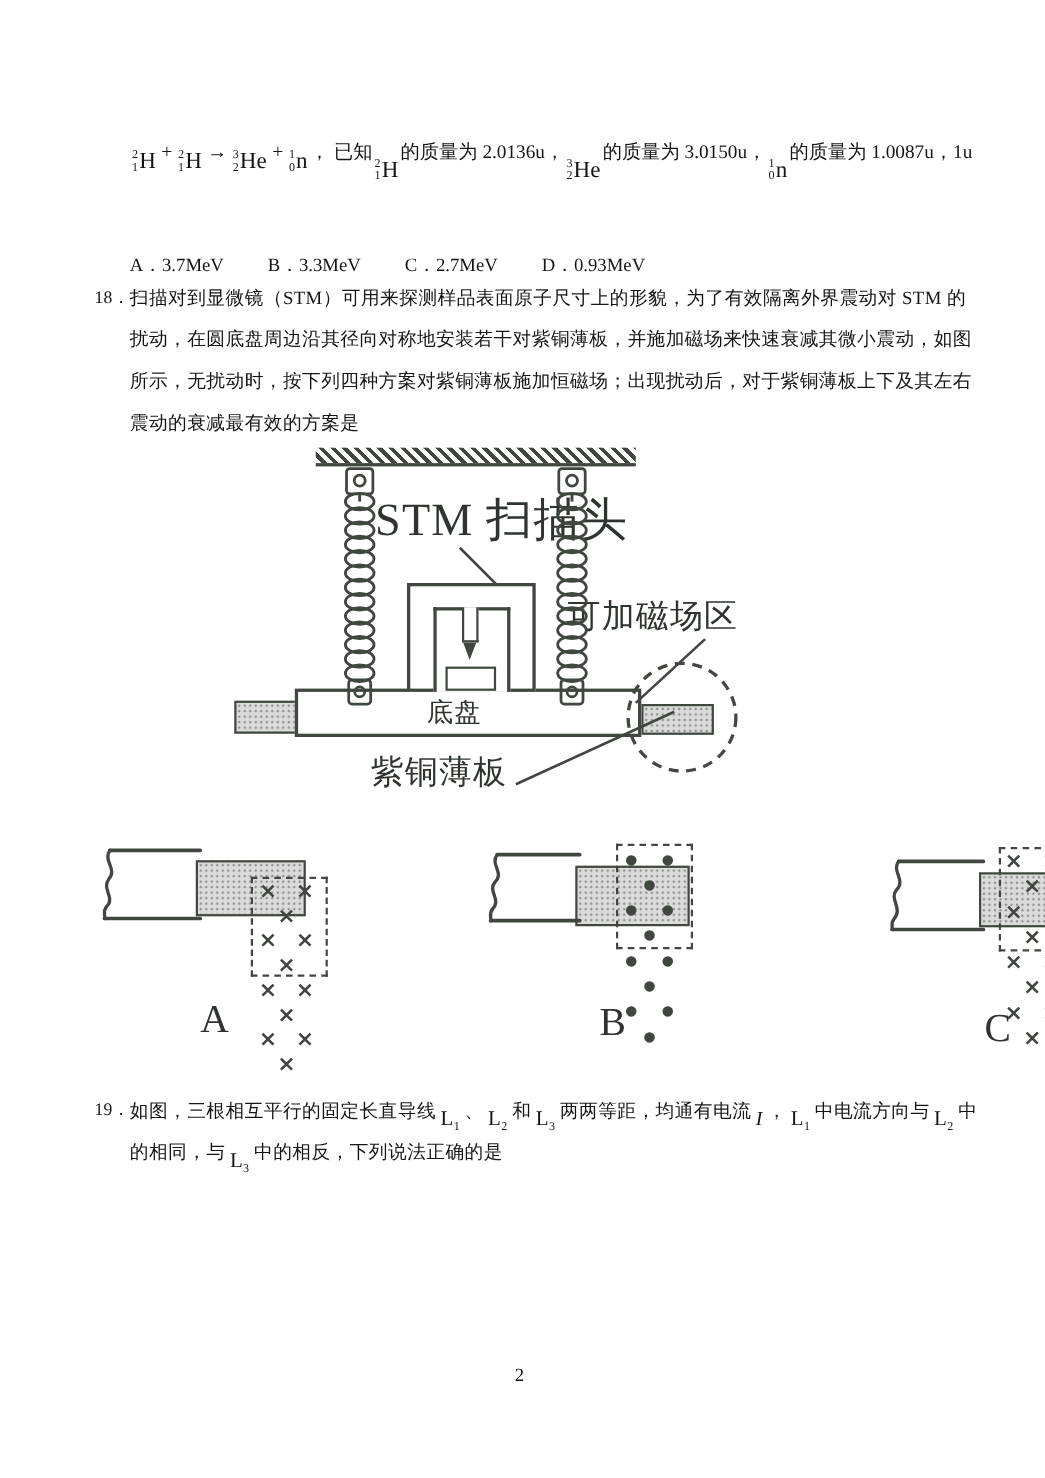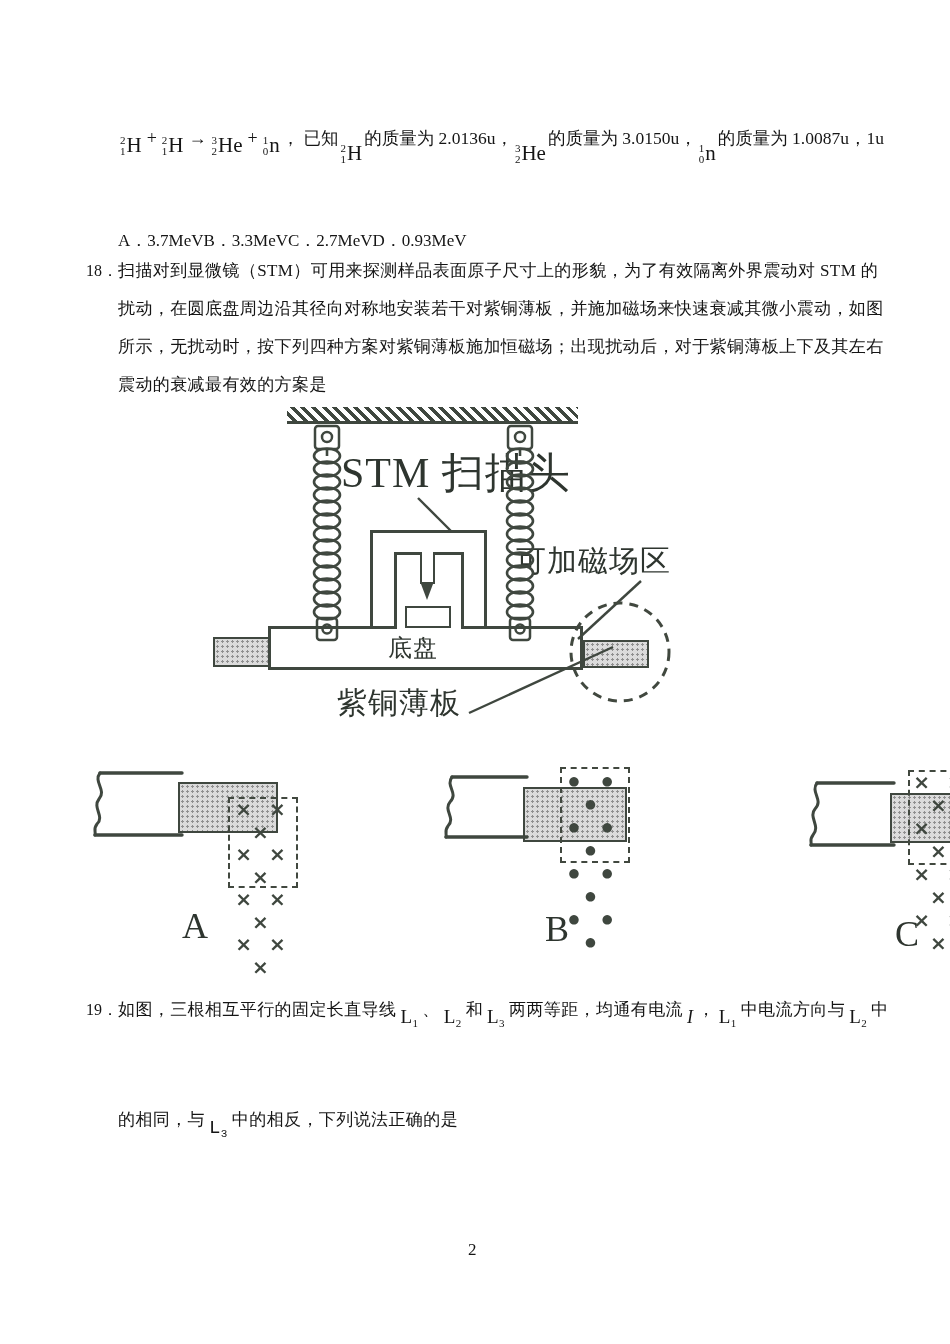--- a/index.html
+++ b/index.html
@@ -26,21 +26,21 @@
           background-image:radial-gradient(#8f8f8f 1px, transparent 1.4px);background-size:5px 5px;
           border:2.5px solid #3f473f;}
   .dashbox{position:absolute;border:2.6px dashed #41483f;box-sizing:border-box;background:transparent;}
   .dlabel{position:absolute;font-size:30px;line-height:34px;white-space:nowrap;color:#2e352f;letter-spacing:1px;}
   .syms{position:absolute;white-space:pre-line;text-align:center;font-weight:bold;color:#3f473f;
         font-family:"DejaVu Sans",sans-serif;}
   .hatch{position:absolute;background:repeating-linear-gradient(45deg,#ffffff 0 4px,#3f473f 4px 7.5px);
          border-bottom:3.5px solid #3f473f;box-sizing:border-box;}
   .optlabel{position:absolute;font-size:36px;color:#2e352f;font-family:"Liberation Serif",serif;}
   svg{position:absolute;overflow:visible;}
-  .opts{position:absolute;display:flex;font-size:17px;}
+  .opts{position:absolute;display:flex;gap:40px;font-size:17px;}
   .pageno{position:absolute;font-size:17px;}
 </style>
 </head>
 <body>
 
 <div id="page">
 
   <div class="abs eqrow" style="left:118px;top:126px;">
     <span class="nuc">
         <span class="st">
@@ -249,21 +249,21 @@
         <span class="ws">L</span>
         <span class="wb">1</span>
       </span>
     <span>中电流方向与</span>
     <span class="wire">
         <span class="ws">L</span>
         <span class="wb">2</span>
       </span>
     <span>中</span>
   </div>
-  <div class="abs eqrow" style="left:118px;top:1108px;font-size:17px;letter-spacing:0.4px;font-family:Liberation Mono, monospace;">
+  <div class="abs eqrow" style="left:118px;top:1036px;font-size:17px;letter-spacing:0.4px;">
     <span>的相同，与</span>
     <span class="wire">
         <span class="ws">L</span>
         <span class="wb">3</span>
       </span>
     <span>中的相反，下列说法正确的是</span>
   </div>
 
   <div class="pageno" style="left:468px;top:1240px;">2</div>
 

